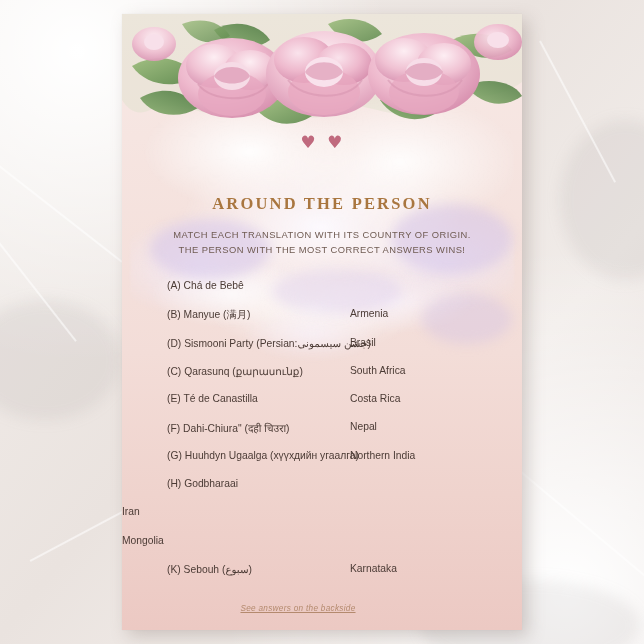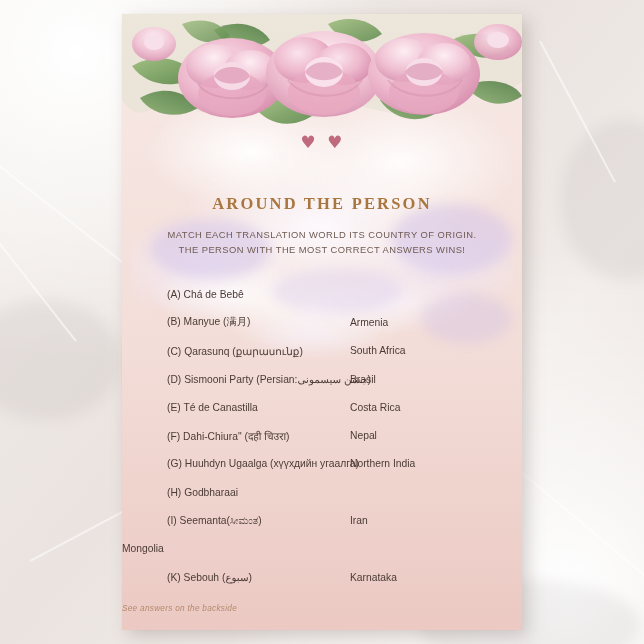--- a/index.html
+++ b/index.html
@@ -151,44 +151,45 @@
 
   .list {
     position: absolute;
     top: 266px;
     left: 0;
     width: 400px;
   }
   .row {
     display: flex;
     height: 28.3px;
-    align-items: center;
+    align-items: flex-start;
     font-size: 10.3px;
     color: #4b3b35;
   }
   .row .left {
     width: 228px;
     padding-left: 45px;
     box-sizing: border-box;
     white-space: nowrap;
   }
   .row .right {
     flex: 1;
     white-space: nowrap;
   }
   .footer {
     position: absolute;
     top: 590px;
     left: 0;
     width: 352px;
-    text-align: left;
+    text-align: center;
     font-size: 8.2px;
     color: #b48a6e;
     font-style: italic;
     letter-spacing: 0.3px;
+    text-decoration: underline;
   }
 </style>
 </head>
 <body>
 
 <div class="backdrop">
   <div class="shadowgray sg1"></div>
   <div class="shadowgray sg2"></div>
   <div class="shadowgray sg3"></div>
   <div class="vein v1"></div>
@@ -289,57 +290,56 @@
     <div class="title">
       <div class="title-row">
         <span class="heart">♥</span>
         <span class="heart">♥</span>
       </div>
     </div>
 
     <div class="subtitle">AROUND THE PERSON</div>
 
     <div class="instructions">
-      <div>MATCH EACH TRANSLATION WORLD ITS COUNTRY OF ORIGIN.</div>
+      <div>MATCH EACH TRANSLATION WITH ITS COUNTRY OF ORIGIN.</div>
       <div>THE PERSON WITH THE MOST CORRECT ANSWERS WINS!</div>
     </div>
 
     <div class="list">
       <div class="row">
         <div class="left">(A) Chá de Bebê</div>
       </div>
       <div class="row">
         <div class="left">(B) Manyue (满月)</div>
         <div class="right">Armenia</div>
       </div>
       <div class="row">
+        <div class="left">(D) Sismooni Party (Persian:جشن سیسمونی)</div>
+        <div class="right">Brasil</div>
+      </div>
+      <div class="row">
         <div class="left">(C) Qarasunq (քարասունք)</div>
         <div class="right">South Africa</div>
       </div>
       <div class="row">
-        <div class="left">(D) Sismooni Party (Persian:جشن سیسمونی)</div>
-        <div class="right">Brasil</div>
-      </div>
-      <div class="row">
         <div class="left">(E)  Té de Canastilla</div>
         <div class="right">Costa Rica</div>
       </div>
       <div class="row">
         <div class="left">(F) Dahi-Chiura" (दही चिउरा)</div>
         <div class="right">Nepal</div>
       </div>
       <div class="row">
         <div class="left">(G) Huuhdyn Ugaalga (хүүхдийн угаалга)</div>
         <div class="right">Northern India</div>
       </div>
       <div class="row">
         <div class="left">(H) Godbharaai</div>
       </div>
       <div class="row">
-        <div class="left">(I) Seemanta(ಸೀಮಂತ)</div>
         <div class="right">Iran</div>
       </div>
       <div class="row">
         <div class="right">Mongolia</div>
       </div>
       <div class="row">
         <div class="left">(K) Sebouh (سبوع)</div>
         <div class="right">Karnataka</div>
       </div>
     </div>

